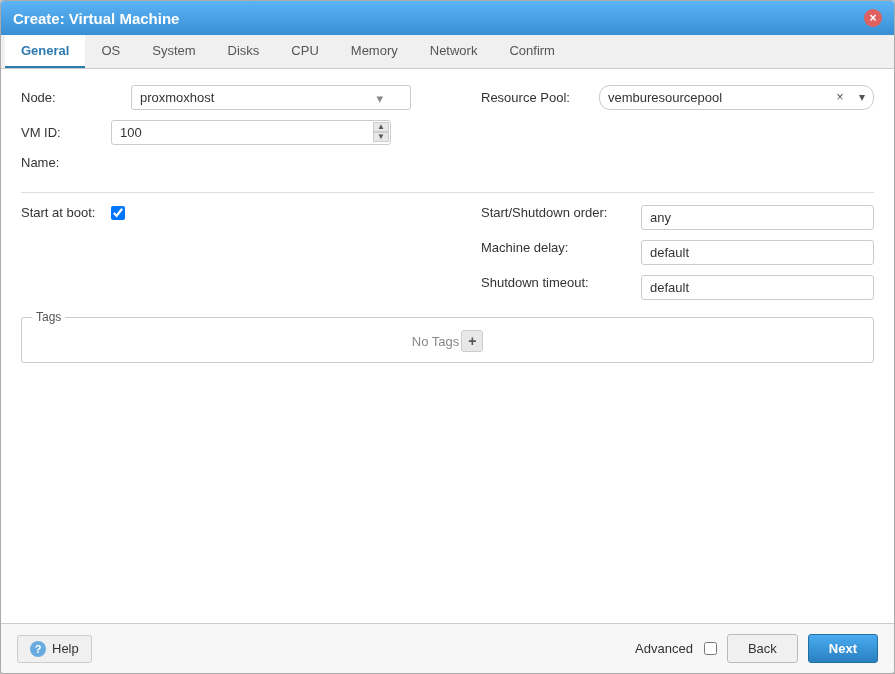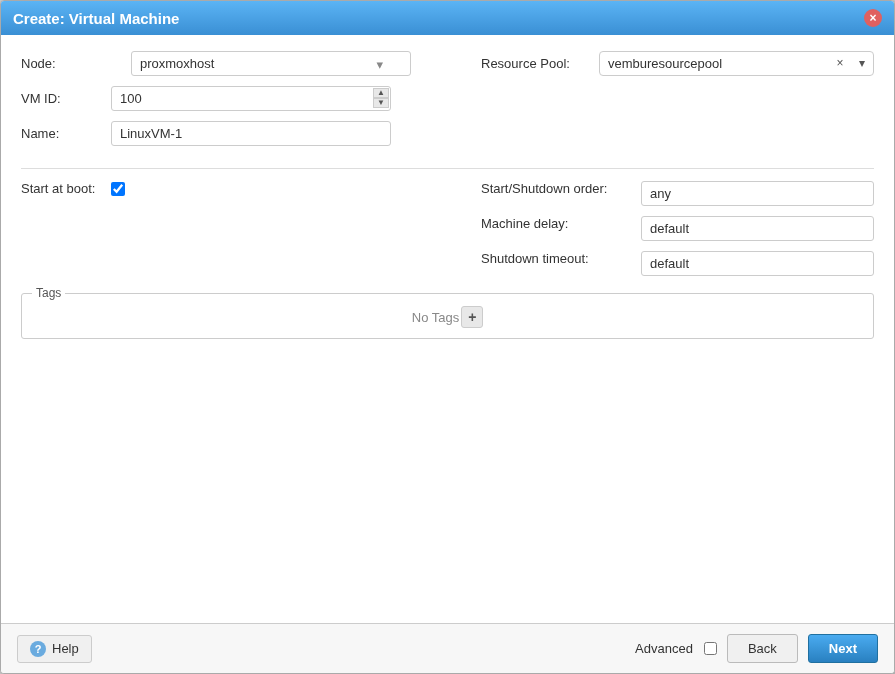--- a/index.html
+++ b/index.html
@@ -166,21 +166,21 @@
       white-space: nowrap;
     }
     .resource-pool-input-wrapper {
       position: relative;
       flex: 1;
     }
     .resource-pool-input-wrapper input {
       width: 100%;
       padding: 4px 48px 4px 8px;
       border: 1px solid #ccc;
-      border-radius: 4px;
+      border-radius: 11px;
       font-size: 13px;
       color: #333;
     }
     .resource-pool-btns {
       position: absolute;
       right: 2px;
       top: 2px;
       display: flex;
       gap: 2px;
     }
@@ -331,20 +331,30 @@
 </head>
 <body>
 
 <div class="dialog">
 
   <div class="dialog-header">
     <span>Create: Virtual Machine</span>
     <div class="close-btn">×</div>
   </div>
 
+  <div class="tab-bar">
+    <button class="tab active">General</button>
+    <button class="tab">OS</button>
+    <button class="tab">System</button>
+    <button class="tab">Disks</button>
+    <button class="tab">CPU</button>
+    <button class="tab">Memory</button>
+    <button class="tab">Network</button>
+    <button class="tab">Confirm</button>
+  </div>
 
   <div class="dialog-body">
 
     <div class="form-section">
       <div class="two-col">
 
         <div class="col-left">
           <div class="form-row">
             <label class="form-label">Node:</label>
             <div class="select-wrapper">
@@ -359,21 +369,20 @@
             <div class="number-input-wrapper">
               <input type="text" class="form-input" style="width: 100%;" value="100">
               <div class="number-spinners">
                 <div class="spinner-btn">▲</div>
                 <div class="spinner-btn">▼</div>
               </div>
             </div>
           </div>
           <div class="form-row">
             <label class="form-label">Name:</label>
-            <input type="text" class="form-input" value="LinuxVM-1" style="">
           </div>
         </div>
 
         <div class="col-right">
           <div class="form-row">
             <label class="form-label resource-pool-label" style="width:110px;">Resource Pool:</label>
             <div class="resource-pool-input-wrapper">
               <input type="text" value="vemburesourcepool" style="">
               <div class="resource-pool-btns">
                 <div class="rp-btn">×</div>

